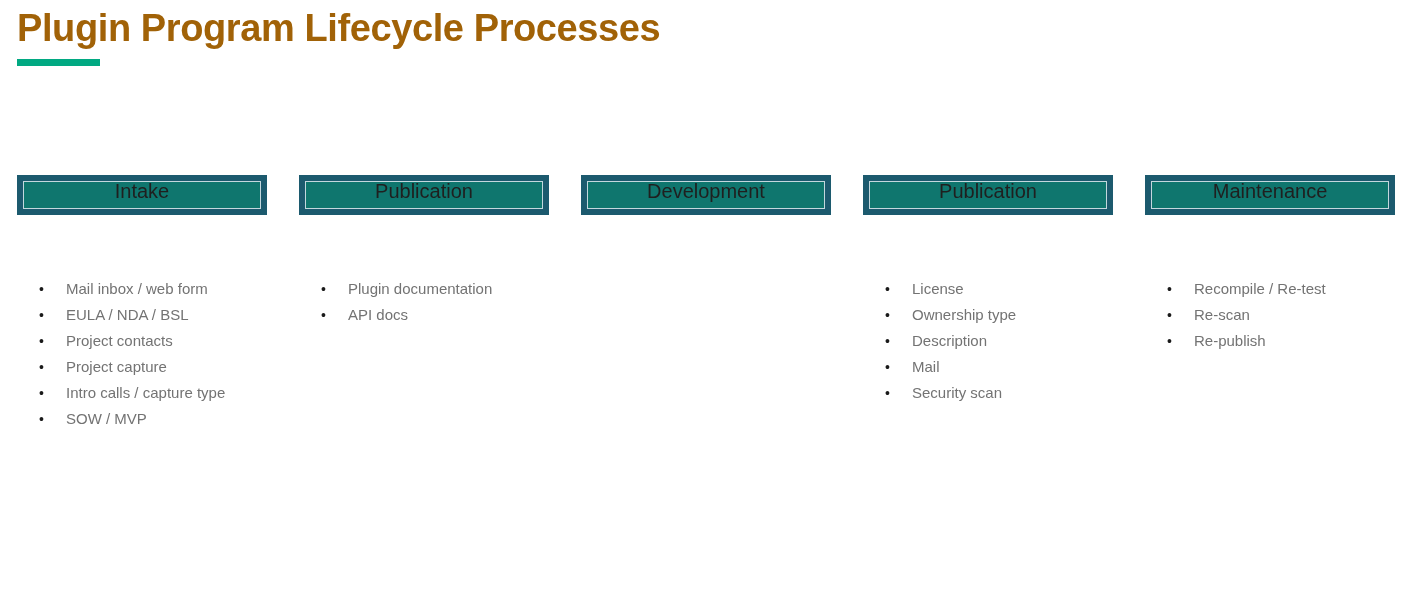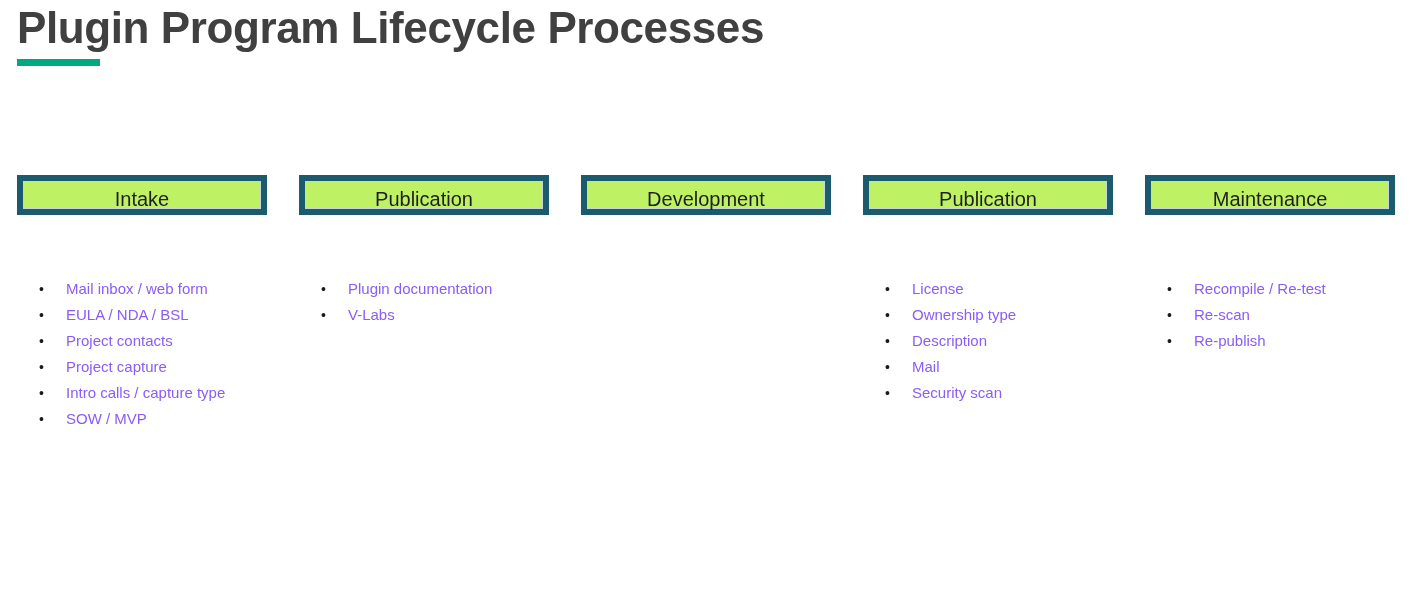--- a/index.html
+++ b/index.html
@@ -13,25 +13,25 @@
     height: 603px;
     overflow: hidden;
     font-family: "Liberation Sans", sans-serif;
     color: #1a1a1a;
   }
   .title {
     position: absolute;
     left: 17px;
     top: 6px;
     margin: 0;
-    font-size: 44px;
+    font-size: 38px;
     line-height: 44px;
     font-weight: 700;
     letter-spacing: -0.4px;
-    color: #404040;
+    color: #a16207;
   }
   .title-underline {
     position: absolute;
     left: 17px;
     top: 59px;
     width: 83px;
     height: 7px;
     background: var(--accent-green, #01A982);
   }
   .columns {
@@ -41,43 +41,43 @@
     display: flex;
     gap: 32px;
   }
   .column {
     flex: 0 0 250px;
     width: 250px;
   }
   .header-box {
     box-sizing: border-box;
     height: 40px;
-    background: #bef264;
+    background: #0f766e;
     border: 6px solid var(--box-border-teal, #1C5A6E);
     box-shadow: inset 0 0 0 1px #c3d7dd;
     display: flex;
-    align-items: flex-end;
+    align-items: flex-start;
     justify-content: center;
   }
   .box-label {
     font-size: 20px;
     line-height: 20px;
     color: #1f1f1f;
   }
   .stage-list {
     margin: 61px 0 0 0;
     padding: 0;
     list-style: none;
   }
   .stage-list li {
     position: relative;
     padding-left: 49px;
     font-size: 15px;
     line-height: 26px;
-    color: #8b5cf6;
+    color: #737373;
   }
   .stage-list li::before {
     content: "\2022";
     position: absolute;
     left: 22px;
     top: 0;
     font-size: 14px;
     color: #1a1a1a;
   }
 </style>
@@ -101,21 +101,21 @@
           <li>SOW / MVP</li>
         </ul>
   </div>
 
   <div class="column">
     <div class="header-box">
       <span class="box-label">Publication</span>
     </div>
     <ul class="stage-list">
           <li>Plugin documentation</li>
-          <li>V-Labs</li>
+          <li>API docs</li>
         </ul>
   </div>
 
   <div class="column">
     <div class="header-box">
       <span class="box-label">Development</span>
     </div>
   </div>
 
   <div class="column">

